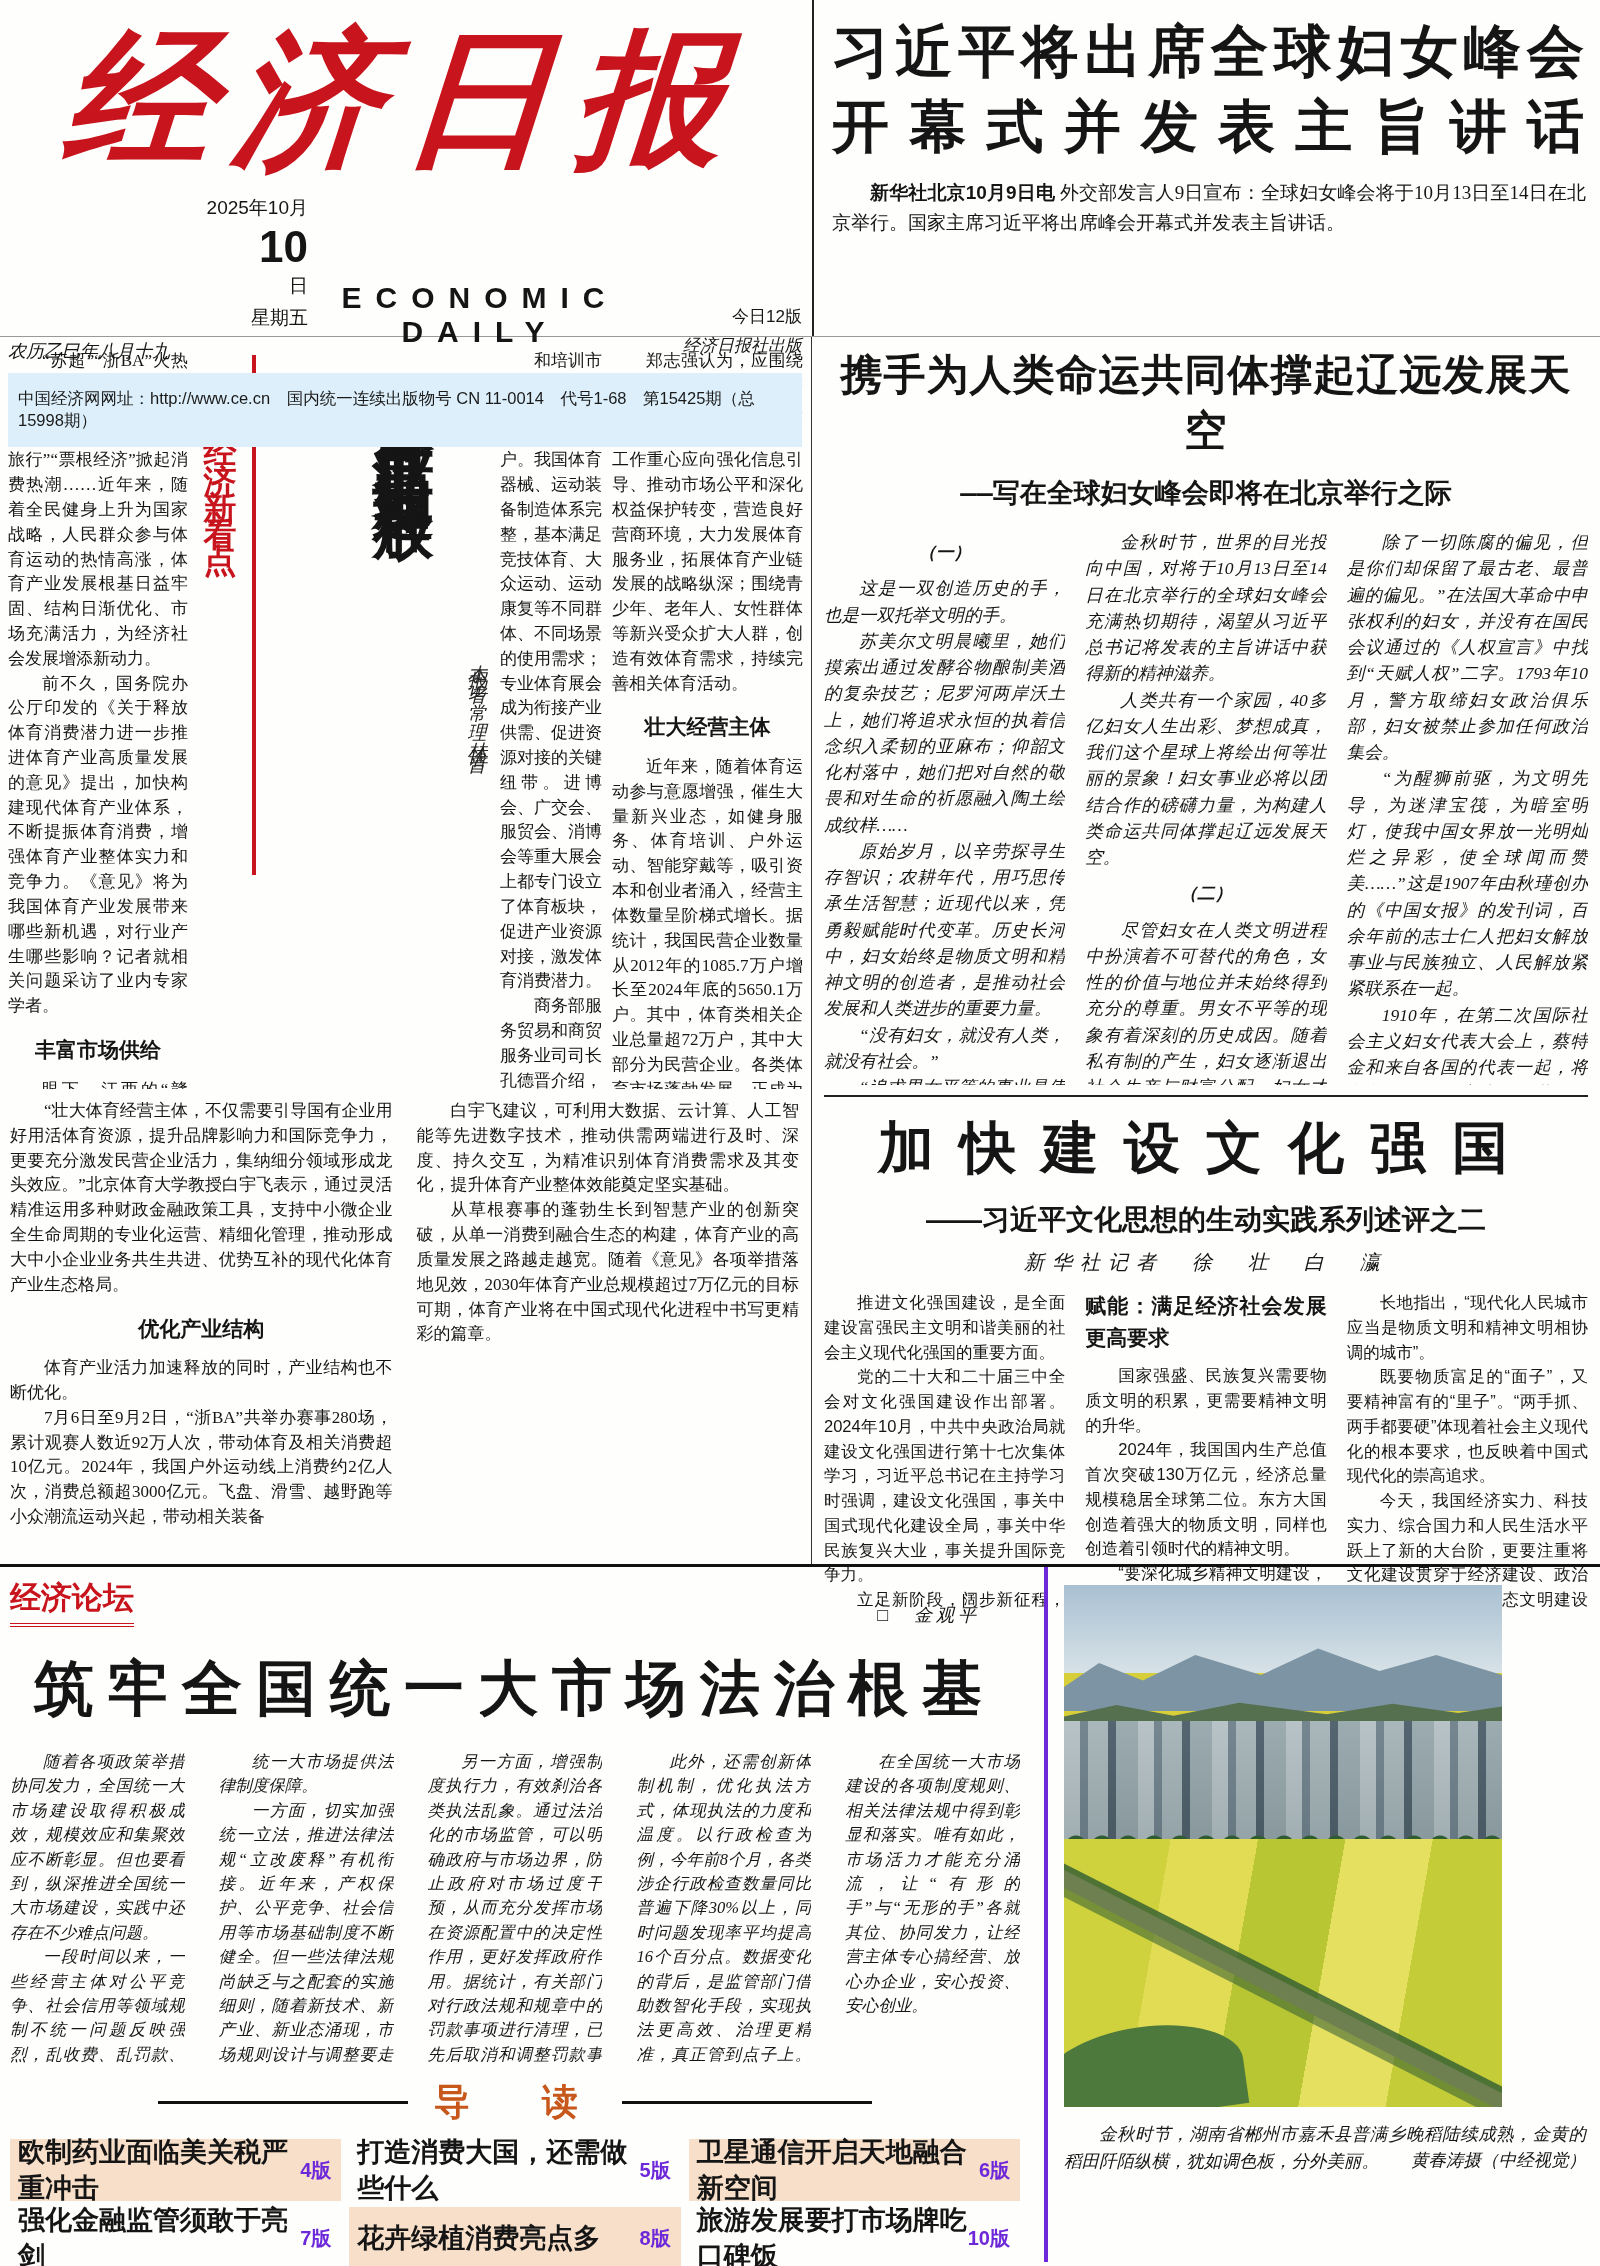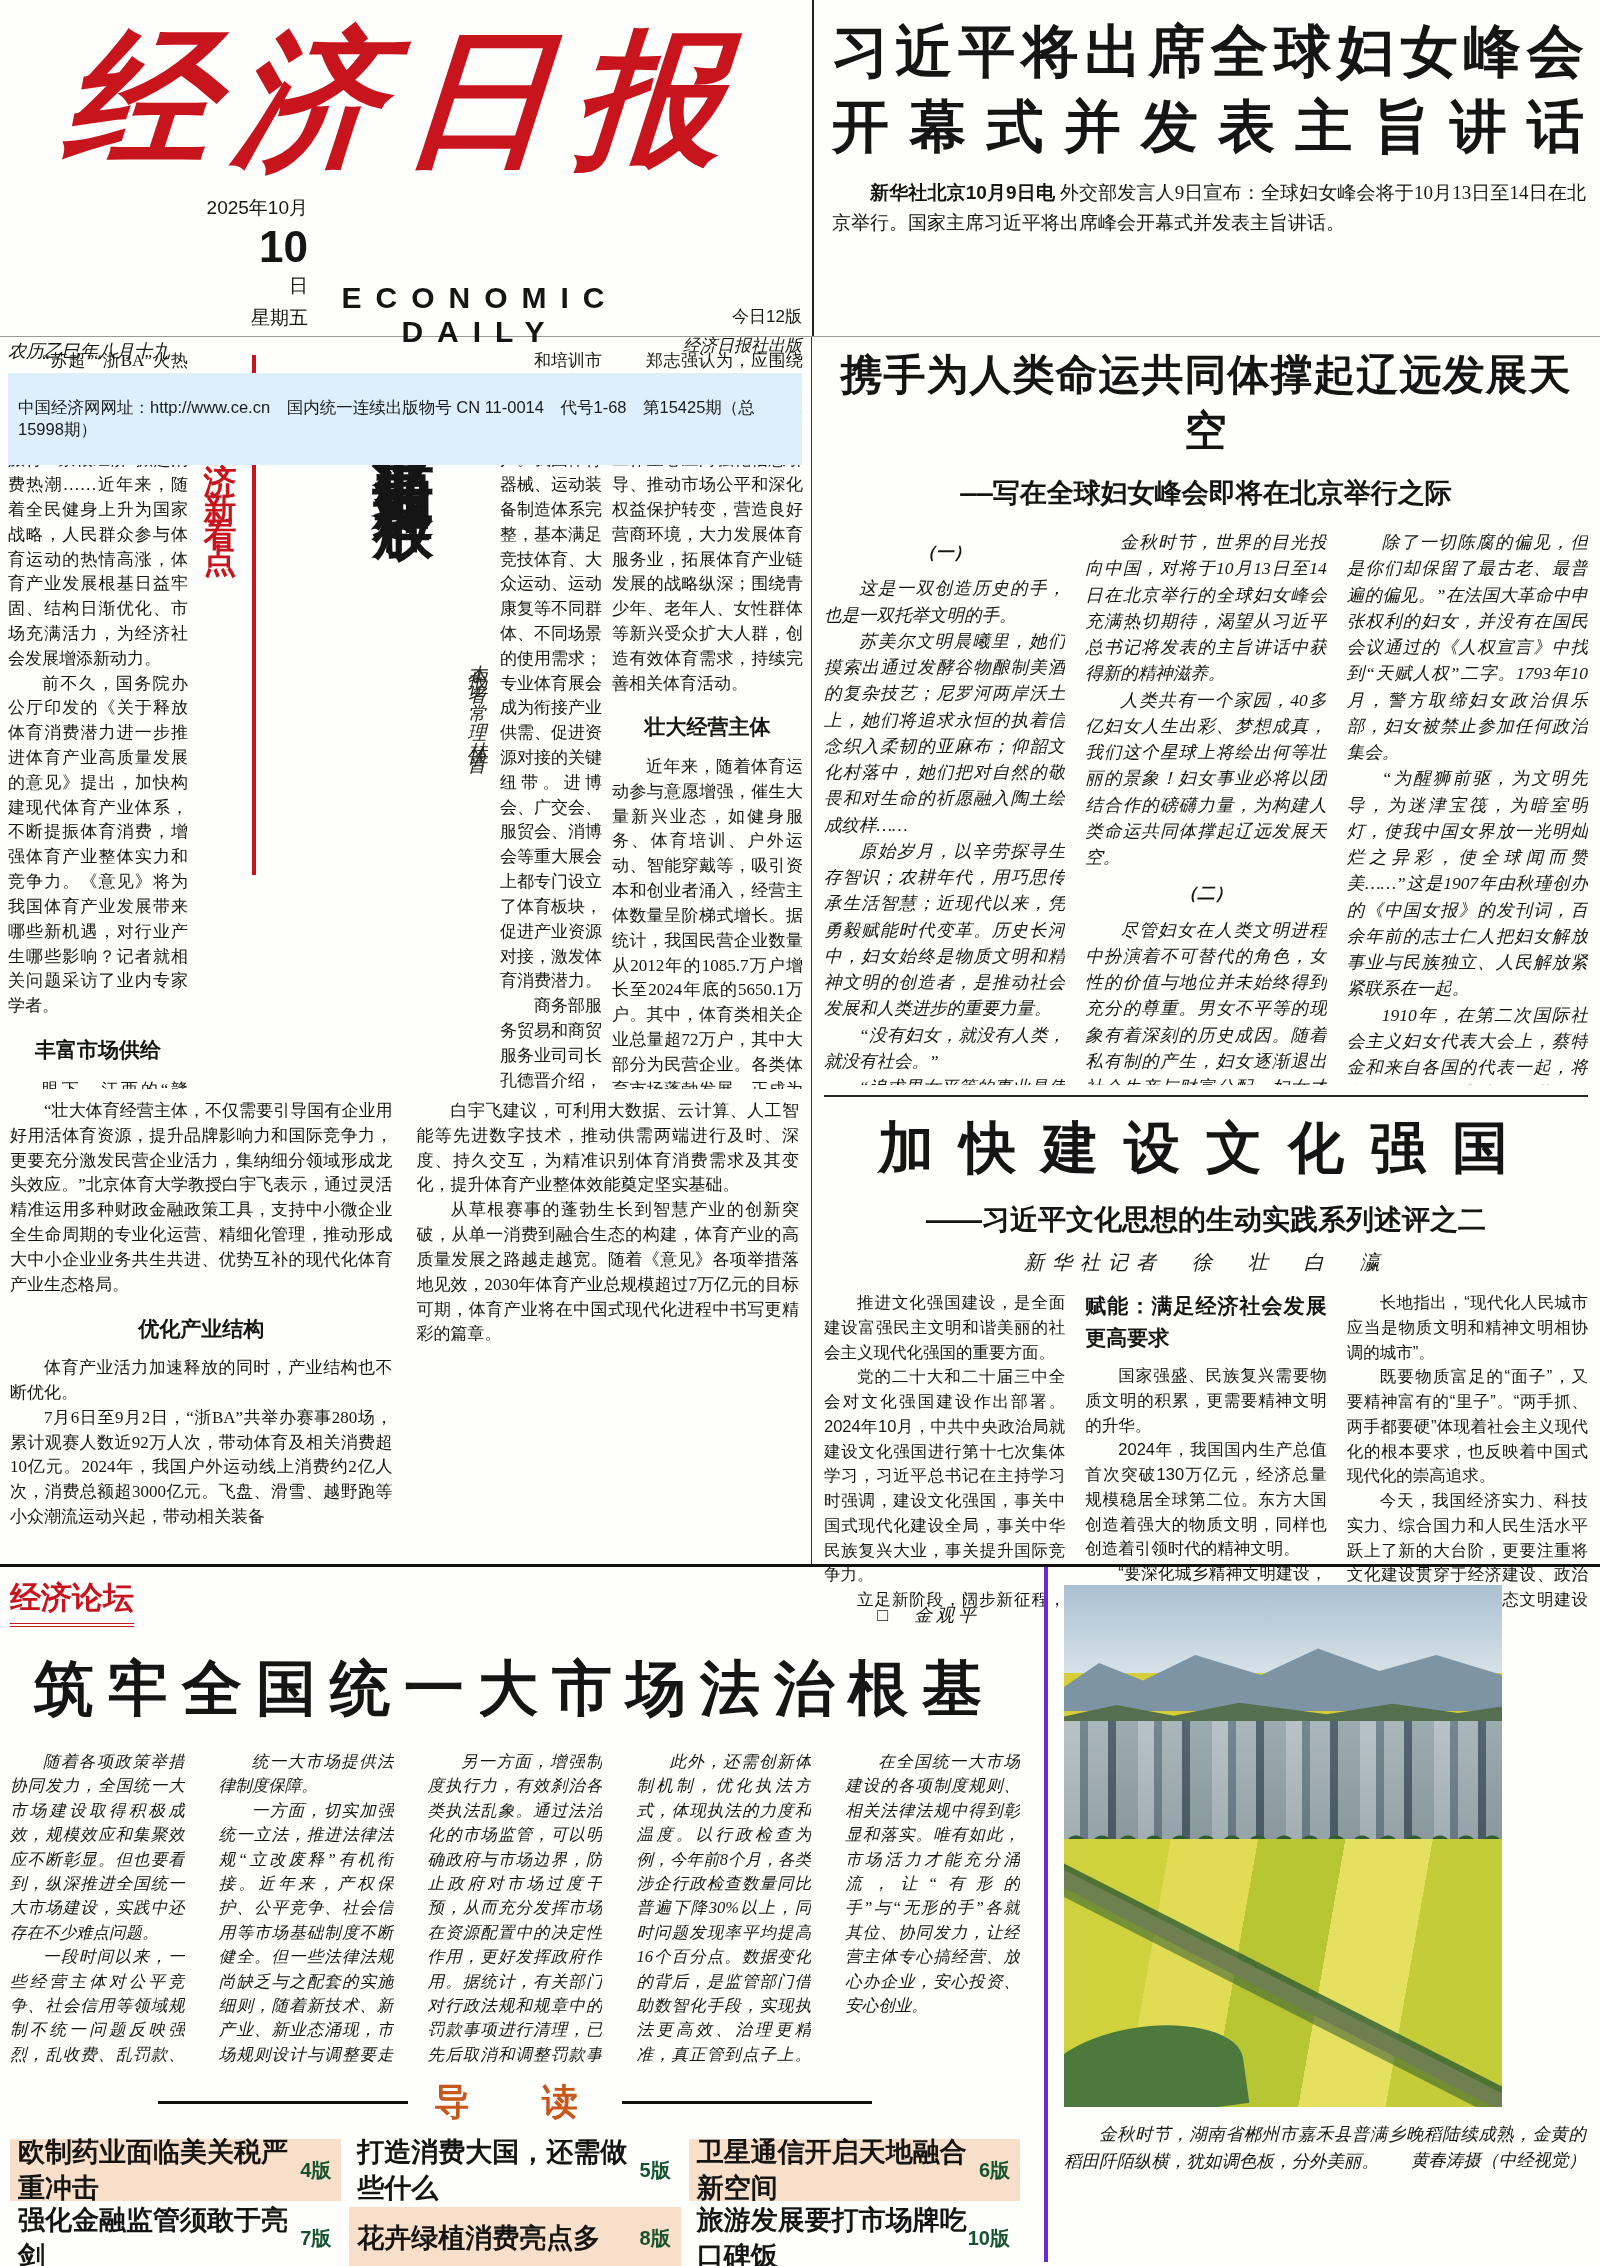--- a/index.html
+++ b/index.html
@@ -16,21 +16,21 @@
   .date-row { display:flex; align-items:flex-end; margin-top:4px; }
   .date-block { width:300px; }
   .date-line1 { font-family:"Liberation Sans", sans-serif; font-size:19px; display:flex; align-items:flex-end; gap:6px;flex-direction:column; }
   .big-day { font-size:44px; font-weight:700; line-height:0.9; }
   .lunar { font-style:italic; font-size:18px; margin-top:8px; }
   .eng-title { flex:1; text-align:center; font-family:"Liberation Sans", sans-serif;
                font-size:30px; letter-spacing:14px; font-weight:600; padding-bottom:14px; }
   .edition-block { width:150px; text-align:right; font-size:17px; line-height:1.7; padding-bottom:2px; }
   .edition-top { font-family:"Liberation Sans", sans-serif; }
   .edition-pub { font-style:italic; }
-  .info-bar { margin-top:10px; background:#dceffa; padding:24px 10px; font-family:"Liberation Sans", sans-serif;
+  .info-bar { margin-top:10px; background:#dceffa; padding:15px 10px; font-family:"Liberation Sans", sans-serif;
               font-size:16.5px; color:#1a1a1a; }
   .header-right { flex:1; padding:14px 14px 0 18px; border-left:2px solid #222; }
   .top-headline { font-family:"Liberation Sans", sans-serif; font-weight:900; font-size:57px;
                   line-height:1.32; text-align:justify; text-align-last:justify; letter-spacing:2px; }
   .top-intro { margin-top:14px; font-size:19px; line-height:1.55; text-align:justify; text-indent:2em; }
   .top-intro b { font-family:"Liberation Sans", sans-serif; }
 
   
   .main { display:flex; height:1228px; border-top:1px solid #999; }
   .main-left { width:812px; border-right:1px solid #333; }
@@ -91,21 +91,21 @@
   
   .daodu { margin-top:10px; }
   .daodu-titlerow { display:flex; align-items:center; justify-content:center; gap:26px; margin:6px 0 12px; }
   .daodu-rule { height:3px; background:#111; width:250px; }
   .daodu-title { font-family:"Liberation Sans", sans-serif; font-weight:900; font-size:36px;
                  color:#c7571b; letter-spacing:18px; }
   .daodu-grid { display:grid; grid-template-columns:1fr 1fr 1fr; grid-auto-rows:62px; gap:6px 8px; }
   .dd-item { display:flex; align-items:center; justify-content:space-between; padding:0 10px 0 8px; }
   .dd-item.peach { background:#f7dfc9; }
   .dd-text { font-family:"Liberation Sans", sans-serif; font-weight:700; font-size:27px; }
-  .dd-page { color:#14532d; font-weight:700; font-size:20px; font-family:"Liberation Sans", sans-serif; white-space:nowrap; }
+  .dd-page { color:#6d28d9; font-weight:700; font-size:20px; font-family:"Liberation Sans", sans-serif; white-space:nowrap; }
 
   
   .bottom-right { flex:1; padding:18px 14px 0 16px; }
   .photo { width:438px; height:522px; position:relative; overflow:hidden; background:#d6cf3a; }
   .ph-sky { position:absolute; top:0; left:0; right:0; height:88px;
             background:linear-gradient(#a9c0d2,#d7e2e7); }
   .ph-mountain { position:absolute; top:46px; left:0; right:0; height:80px; background:#7d94a4;
                  clip-path:polygon(0 70%,8% 40%,18% 62%,30% 30%,45% 55%,58% 22%,72% 50%,85% 30%,100% 55%,100% 100%,0 100%); }
   .ph-hills { position:absolute; top:104px; left:0; right:0; height:46px; background:#55704f;
               clip-path:polygon(0 60%,12% 35%,25% 58%,40% 30%,60% 55%,75% 32%,90% 52%,100% 38%,100% 100%,0 100%); }

